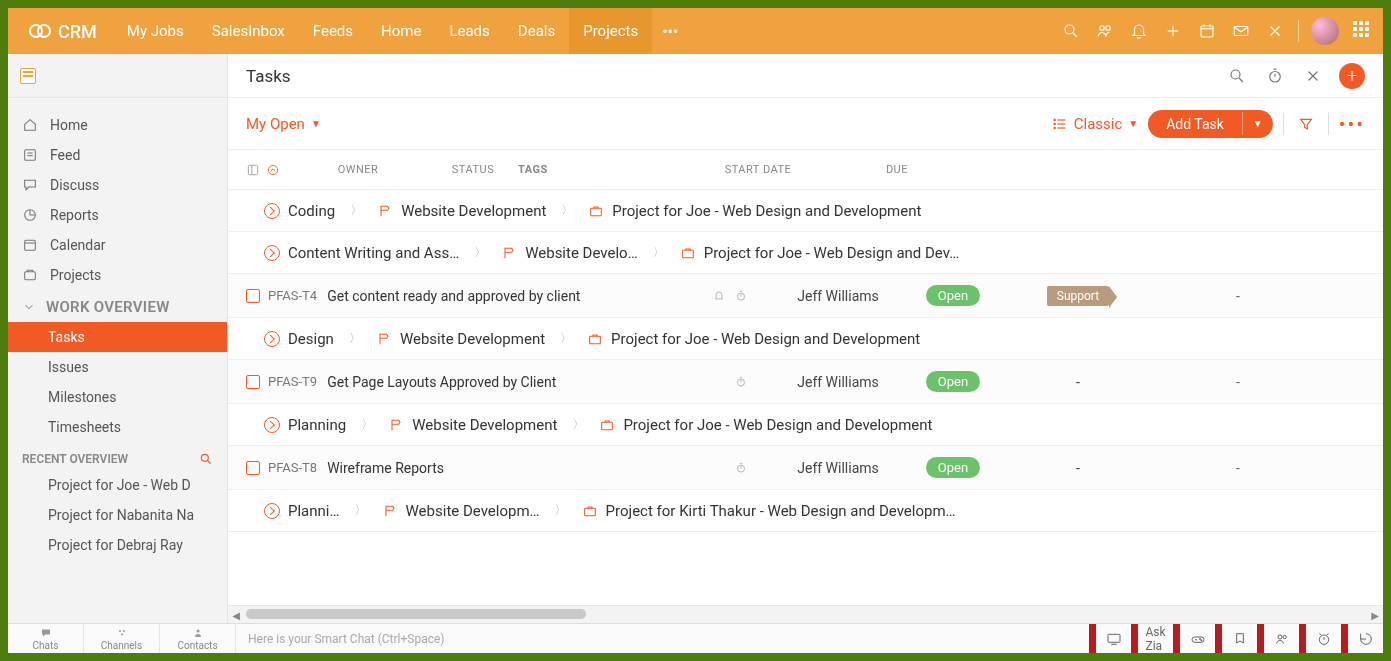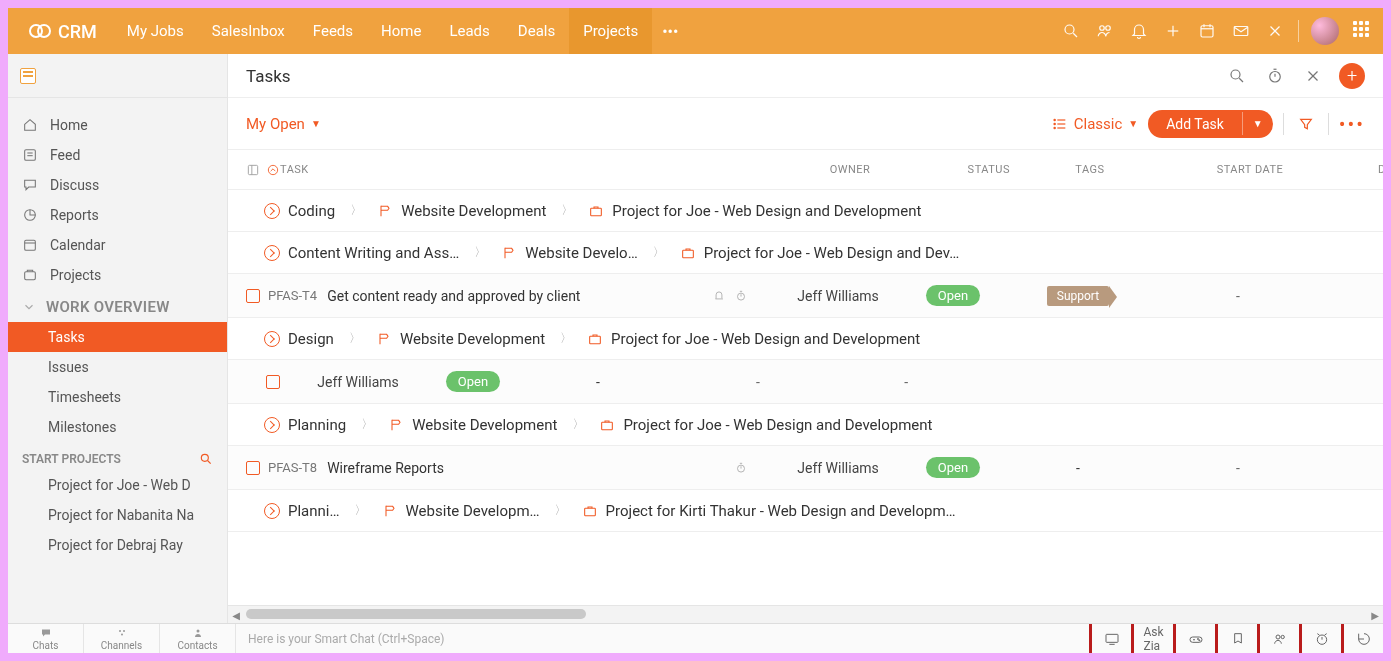--- a/index.html
+++ b/index.html
@@ -1,17 +1,17 @@
 <!DOCTYPE html>
 <html><head>
 <meta charset="utf-8">
 <style>
 * { margin: 0; padding: 0; box-sizing: border-box; font-family: -apple-system, BlinkMacSystemFont, "Segoe UI", Roboto, Helvetica, Arial, sans-serif; }
 body { background: #000; display: flex; justify-content: center; align-items: flex-start; }
-.frame { width: 1391px; height: 661px; background: #f0abfc; padding: 8px; }
+.frame { width: 1391px; height: 661px; background: #4d7c0f; padding: 8px; }
 .app { width: 100%; height: 100%; background: #fff; display: flex; flex-direction: column; overflow: hidden; }
 
 
 .topnav { background: #F0A23F; height: 46px; display: flex; align-items: center; padding: 0 10px; color: #fff; }
 .topnav .logo { display: flex; align-items: center; gap: 6px; padding: 0 10px; font-size: 18px; font-weight: 500; }
 .topnav .logo svg { width: 24px; height: 24px; }
 .topnav .navlinks { display: flex; height: 100%; align-items: stretch; margin-left: 6px; }
 .topnav .navlinks .nl { display: flex; align-items: center; padding: 4px 14px; font-size: 15px; cursor: pointer; }
 .topnav .navlinks .nl.active { background: #E8972E; }
 .topnav .spacer { flex: 1; }
@@ -66,22 +66,22 @@
 .toolbar .dots{color:#F15A24;font-size:20px;letter-spacing:2px;cursor:pointer;}
 .toolbar .divv{width:1px;height:22px;background:#ddd;}
 
 
 .thead{display:flex;align-items:center;padding:0 18px;height:40px;border-bottom:1px solid #eee;font-size:11px;color:#888;letter-spacing:0.5px;}
 .thead .col-icons{width:42px;display:flex;align-items:center;gap:6px;}
 .thead .col-icons svg{width:14px;height:14px;stroke:#999;fill:none;stroke-width:1.5;}
 .thead .col-icons .collapse-ico{stroke:#F15A24;}
 .col-task{flex:0 0 500px;min-width:0;}
 .col-owner{flex:0 0 140px;text-align:center;}
-.col-status{flex:0 0 90px;text-align:right;}
-.col-tags{flex:0 0 160px;text-align:center;}
+.col-status{flex:0 0 90px;text-align:center;}
+.col-tags{flex:0 0 160px;text-align:left;font-weight:bold;}
 .col-start{flex:0 0 160px;text-align:center;}
 .col-due{flex:0 0 70px;text-align:right;}
 
 
 .scroll{flex:1;overflow:auto;}
 
 
 .grouprow{display:flex;align-items:center;padding:0 18px;height:42px;border-bottom:1px solid #eee;font-size:15px;color:#333;}
 .grouprow .col-icons{width:42px;display:flex;justify-content:flex-end;padding-right:8px;}
 .grouprow .chev-circ{width:16px;height:16px;border:1.5px solid #F15A24;border-radius:50%;display:flex;align-items:center;justify-content:center;}
@@ -116,21 +116,21 @@
 .hscroll .arrow{position:absolute;top:0;width:16px;height:18px;display:flex;align-items:center;justify-content:center;color:#888;font-size:10px;}
 .hscroll .arrow.left{left:0;}
 .hscroll .arrow.right{right:0;}
 
 
 .bottom{height:30px;border-top:1px solid #ddd;display:flex;align-items:stretch;font-size:10px;color:#888;background:#fafafa;}
 .bottom .btab{width:76px;display:flex;flex-direction:column;align-items:center;justify-content:center;border-right:1px solid #e5e5e5;gap:1px;cursor:pointer;}
 .bottom .btab svg{width:12px;height:12px;fill:#999;}
 .bottom .smart{flex:1;display:flex;align-items:center;padding:0 12px;color:#aaa;font-size:12px;}
 .bottom .bicons{display:flex;align-items:center;}
-.bottom .bicon{width:42px;display:flex;align-items:center;justify-content:center;border-left:3px solid #b91c1c;cursor:pointer;font-size:13px;color:#666;height:100%;}
+.bottom .bicon{width:42px;display:flex;align-items:center;justify-content:center;border-left:7px solid #b91c1c;cursor:pointer;font-size:13px;color:#666;height:100%;}
 .bottom .bicon svg{width:16px;height:16px;stroke:#666;fill:none;stroke-width:1.5;}
 .bottom .askzia{padding:0 10px;font-size:12px;}
 </style>
 </head>
 <body>
 
 <div class="frame">
 <div class="app">
 
   <div class="topnav">
@@ -264,25 +264,25 @@
           </div>
       <div class="sb-section">
         <svg viewBox="0 0 24 24">
               <polyline points="6 9 12 15 18 9"></polyline>
             </svg>
         <span>WORK OVERVIEW</span>
       </div>
       <div id="sb-subs">
             <div class="sb-sub active">Tasks</div>
             <div class="sb-sub">Issues</div>
+            <div class="sb-sub">Milestones</div>
             <div class="sb-sub">Timesheets</div>
-            <div class="sb-sub">Milestones</div>
           </div>
       <div class="sb-recent-head">
-        <span>START PROJECTS</span>
+        <span>RECENT OVERVIEW</span>
         <svg viewBox="0 0 24 24">
               <circle cx="10" cy="10" r="6"></circle>
               <line x1="15" y1="15" x2="20" y2="20"></line>
             </svg>
       </div>
       <div id="sb-recent">
             <div class="sb-recent">Project for Joe - Web D</div>
             <div class="sb-recent">Project for Nabanita Na</div>
             <div class="sb-recent">Project for Debraj Ray</div>
           </div>
@@ -352,21 +352,20 @@
         <div class="col-icons">
           <svg viewBox="0 0 24 24">
                 <rect x="4" y="4" width="16" height="16" rx="2"></rect>
                 <line x1="10" y1="4" x2="10" y2="20"></line>
               </svg>
           <svg class="collapse-ico" viewBox="0 0 24 24">
                 <circle cx="12" cy="12" r="8"></circle>
                 <polyline points="8 14 12 10 16 14"></polyline>
               </svg>
         </div>
-        <div class="col-task">TASK</div>
         <div class="col-owner">OWNER</div>
         <div class="col-status">STATUS</div>
         <div class="col-tags">TAGS</div>
         <div class="col-start">START DATE</div>
         <div class="col-due">DUE</div>
       </div>
 
       <div class="scroll" id="rows">
             <div class="grouprow">
               <div class="col-icons">
@@ -461,20 +460,31 @@
                     <path d="M9 8V6h6v2"></path>
                   </svg>
                   <span>Project for Joe - Web Design and Development</span>
                 </span>
               </div>
             </div>
             <div class="taskrow">
               <div class="col-icons">
                 <div class="chk"></div>
               </div>
+              <div class="taskcell">
+                <span class="taskid">PFAS-T9</span>
+                <span class="taskname">Get Page Layouts Approved by Client</span>
+                <span class="mini-icons">
+                  <svg viewBox="0 0 24 24">
+                    <circle cx="12" cy="13" r="6"></circle>
+                    <line x1="12" y1="13" x2="12" y2="9"></line>
+                    <line x1="10" y1="4" x2="14" y2="4"></line>
+                  </svg>
+                </span>
+              </div>
               <div class="owner">Jeff Williams</div>
               <div class="status"><span class="status-pill">Open</span></div>
               <div class="tags"><span>-</span></div>
               <div class="start">-</div>
               <div class="due">-</div>
             </div>
             <div class="grouprow">
               <div class="col-icons">
                 <div class="chev-circ"></div>
               </div>

